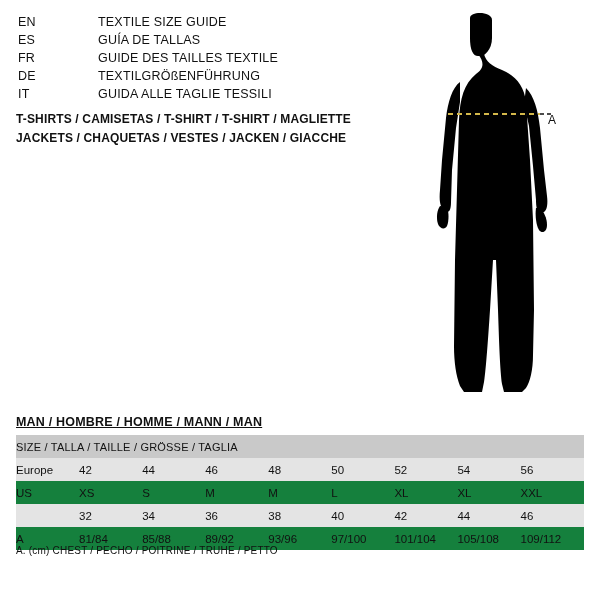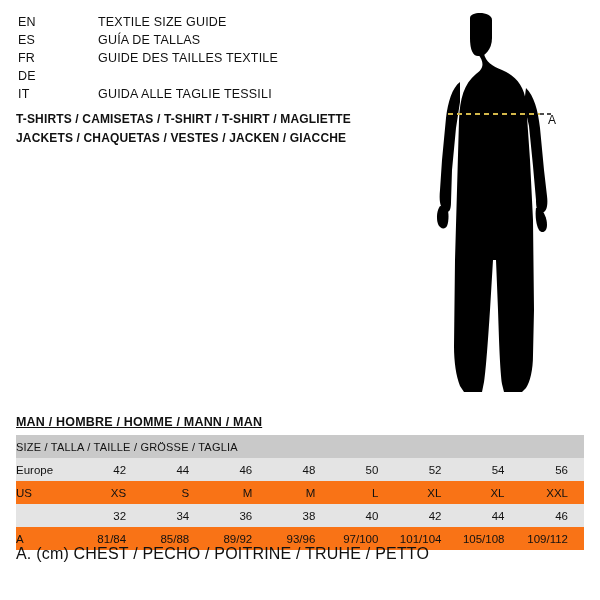--- a/index.html
+++ b/index.html
@@ -109,36 +109,36 @@
   }
   table.size-table tr.head td {
     background: #c9c9c9;
     font-size: 11px;
     letter-spacing: 0.2px;
   }
   table.size-table tr.shade td {
     background: #e4e4e4;
   }
   table.size-table tr.plain td {
-    background: #f97316;
+    background: #15803d;
     margin-left: 40px;
   }
   td.label-col {
     width: 78px;
     padding-left: 2px;
   }
   td.val {
     width: 70px;
-    text-align: right;
+    text-align: left;
   }
   .footnote {
     position: absolute;
     left: 16px;
     top: 545px;
-    font-size: 16px;
+    font-size: 10px;
     letter-spacing: 0.2px;
     color: #111;
   }
 </style>
 </head>
 <body>
 
 <div class="page">
 
   <div class="lang-block">
@@ -149,20 +149,21 @@
     <div class="lang-row">
       <span class="lang-code">ES</span>
       <span class="lang-text">GUÍA DE TALLAS</span>
     </div>
     <div class="lang-row">
       <span class="lang-code">FR</span>
       <span class="lang-text">GUIDE DES TAILLES TEXTILE</span>
     </div>
     <div class="lang-row">
       <span class="lang-code">DE</span>
+      <span class="lang-text">TEXTILGRÖßENFÜHRUNG</span>
     </div>
     <div class="lang-row">
       <span class="lang-code">IT</span>
       <span class="lang-text">GUIDA ALLE TAGLIE TESSILI</span>
     </div>
   </div>
 
   <div class="cat-block">
     <div class="cat-line">T-SHIRTS / CAMISETAS / T-SHIRT / T-SHIRT / MAGLIETTE</div>
     <div class="cat-line">JACKETS / CHAQUETAS / VESTES / JACKEN / GIACCHE</div>

